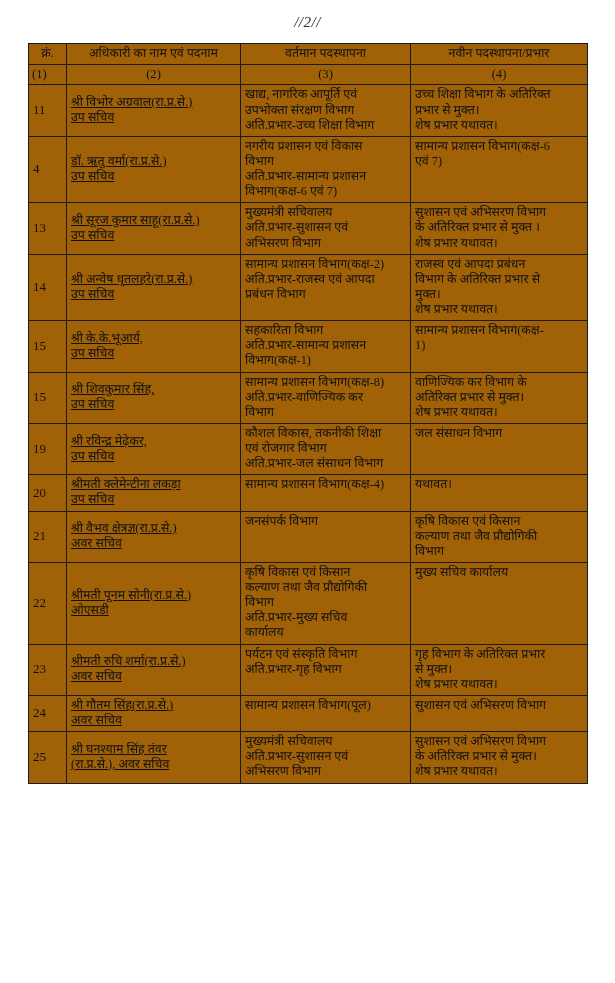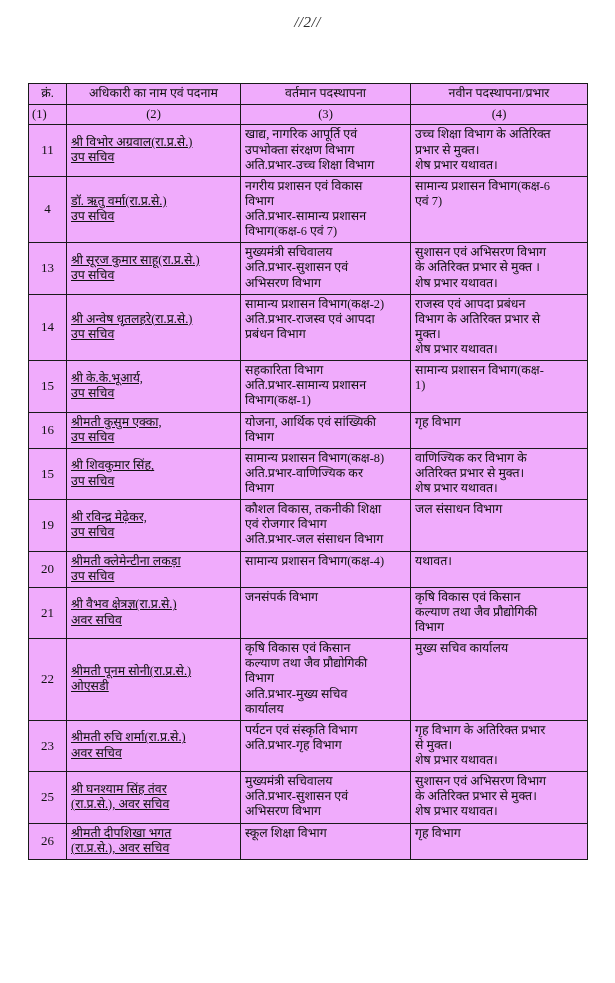--- a/index.html
+++ b/index.html
@@ -34,22 +34,21 @@
     color: #2b2b2b;
   }
 
   .doc-table {
     position: absolute;
     left: 28px;
     top: 43px;
     width: 559px;
     border-collapse: collapse;
     table-layout: fixed;
-    background: #f0abfc;
-    margin-top: 40px;
+    background: #a16207;
   }
 
   .doc-table td, .doc-table th {
     border: 1px solid #1a1a1a;
     padding: 2px 4px 3px 4px;
     vertical-align: top;
     font-size: 12.4px;
     line-height: 1.22;
     font-weight: 400;
     color: #111;
@@ -76,21 +75,20 @@
     padding-top: 2px;
     padding-bottom: 2px;
     vertical-align: middle;
   }
   tr.numbering td.sn-num {
     text-align: left;
     padding-left: 3px;
   }
 
   tbody.body-rows td.sn {
-    text-align: center;
     vertical-align: middle;
     font-size: 13px;
   }
 
   tbody.body-rows td.name {
     vertical-align: middle;
     text-decoration: underline;
   }
 
   tbody.body-rows td.cur,
@@ -222,36 +220,20 @@
 अति.प्रभार-सामान्य प्रशासन
 विभाग(कक्ष-1)</span>
           </td>
           <td class="new">
             <span class="cell-lines">सामान्य प्रशासन विभाग(कक्ष-
 1)</span>
           </td>
         </tr>
         <tr>
           <td class="sn">
-            <span class="cell-lines">16</span>
-          </td>
-          <td class="name">
-            <span class="cell-lines">श्रीमती कुसुम एक्का,
-उप सचिव</span>
-          </td>
-          <td class="cur">
-            <span class="cell-lines">योजना, आर्थिक एवं सांख्यिकी
-विभाग</span>
-          </td>
-          <td class="new">
-            <span class="cell-lines">गृह विभाग</span>
-          </td>
-        </tr>
-        <tr>
-          <td class="sn">
             <span class="cell-lines">15</span>
           </td>
           <td class="name">
             <span class="cell-lines">श्री शिवकुमार सिंह,
 उप सचिव</span>
           </td>
           <td class="cur">
             <span class="cell-lines">सामान्य प्रशासन विभाग(कक्ष-8)
 अति.प्रभार-वाणिज्यिक कर
 विभाग</span>
@@ -343,48 +325,48 @@
 अति.प्रभार-गृह विभाग</span>
           </td>
           <td class="new">
             <span class="cell-lines">गृह विभाग के अतिरिक्त प्रभार
 से मुक्त।
 शेष प्रभार यथावत।</span>
           </td>
         </tr>
         <tr>
           <td class="sn">
+            <span class="cell-lines">24</span>
+          </td>
+          <td class="name">
+            <span class="cell-lines">श्री गौतम सिंह(रा.प्र.से.)
+अवर सचिव</span>
+          </td>
+          <td class="cur">
+            <span class="cell-lines">सामान्य प्रशासन विभाग(पूल)</span>
+          </td>
+          <td class="new">
+            <span class="cell-lines">सुशासन एवं अभिसरण विभाग</span>
+          </td>
+        </tr>
+        <tr>
+          <td class="sn">
             <span class="cell-lines">25</span>
           </td>
           <td class="name">
             <span class="cell-lines">श्री घनश्याम सिंह तंवर
 (रा.प्र.से.), अवर सचिव</span>
           </td>
           <td class="cur">
             <span class="cell-lines">मुख्यमंत्री सचिवालय
 अति.प्रभार-सुशासन एवं
 अभिसरण विभाग</span>
           </td>
           <td class="new">
             <span class="cell-lines">सुशासन एवं अभिसरण विभाग
 के अतिरिक्त प्रभार से मुक्त।
 शेष प्रभार यथावत।</span>
           </td>
         </tr>
-        <tr>
-          <td class="sn">
-            <span class="cell-lines">26</span>
-          </td>
-          <td class="name">
-            <span class="cell-lines">श्रीमती दीपशिखा भगत
-(रा.प्र.से.), अवर सचिव</span>
-          </td>
-          <td class="cur">
-            <span class="cell-lines">स्कूल शिक्षा विभाग</span>
-          </td>
-          <td class="new">
-            <span class="cell-lines">गृह विभाग</span>
-          </td>
-        </tr>
       </tbody>
   </table>
 
 </div>
 
 </body></html>

